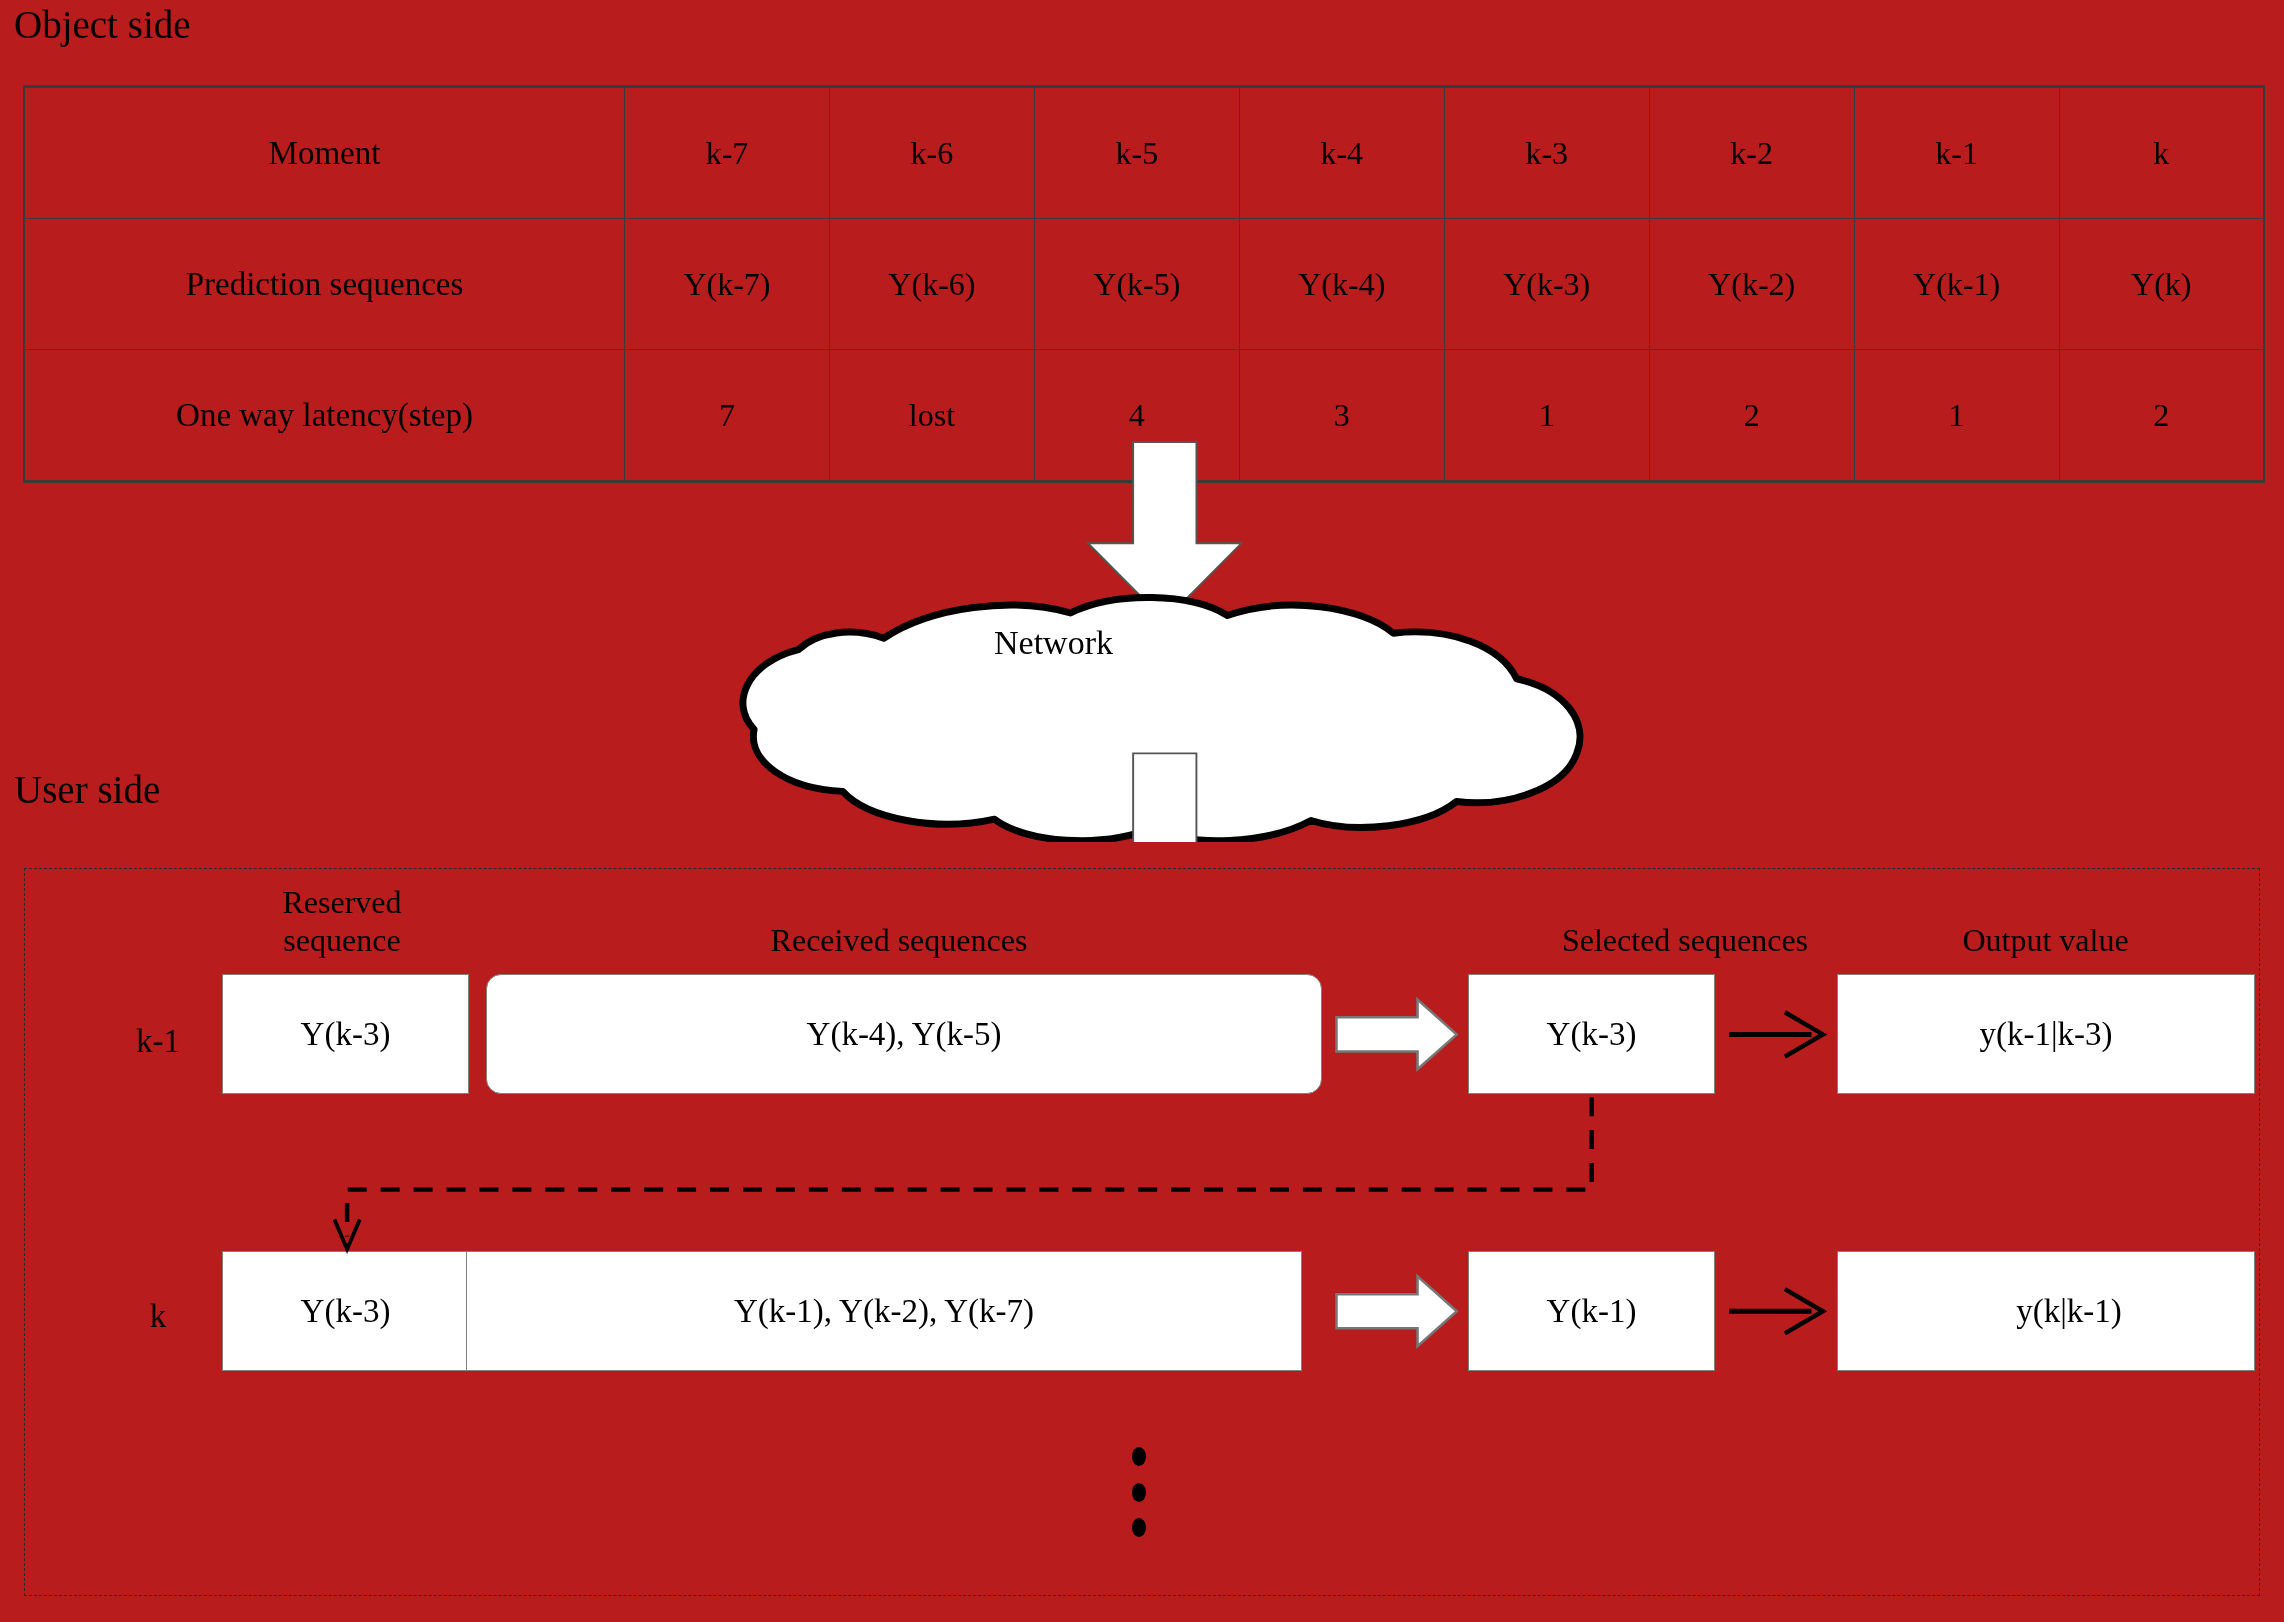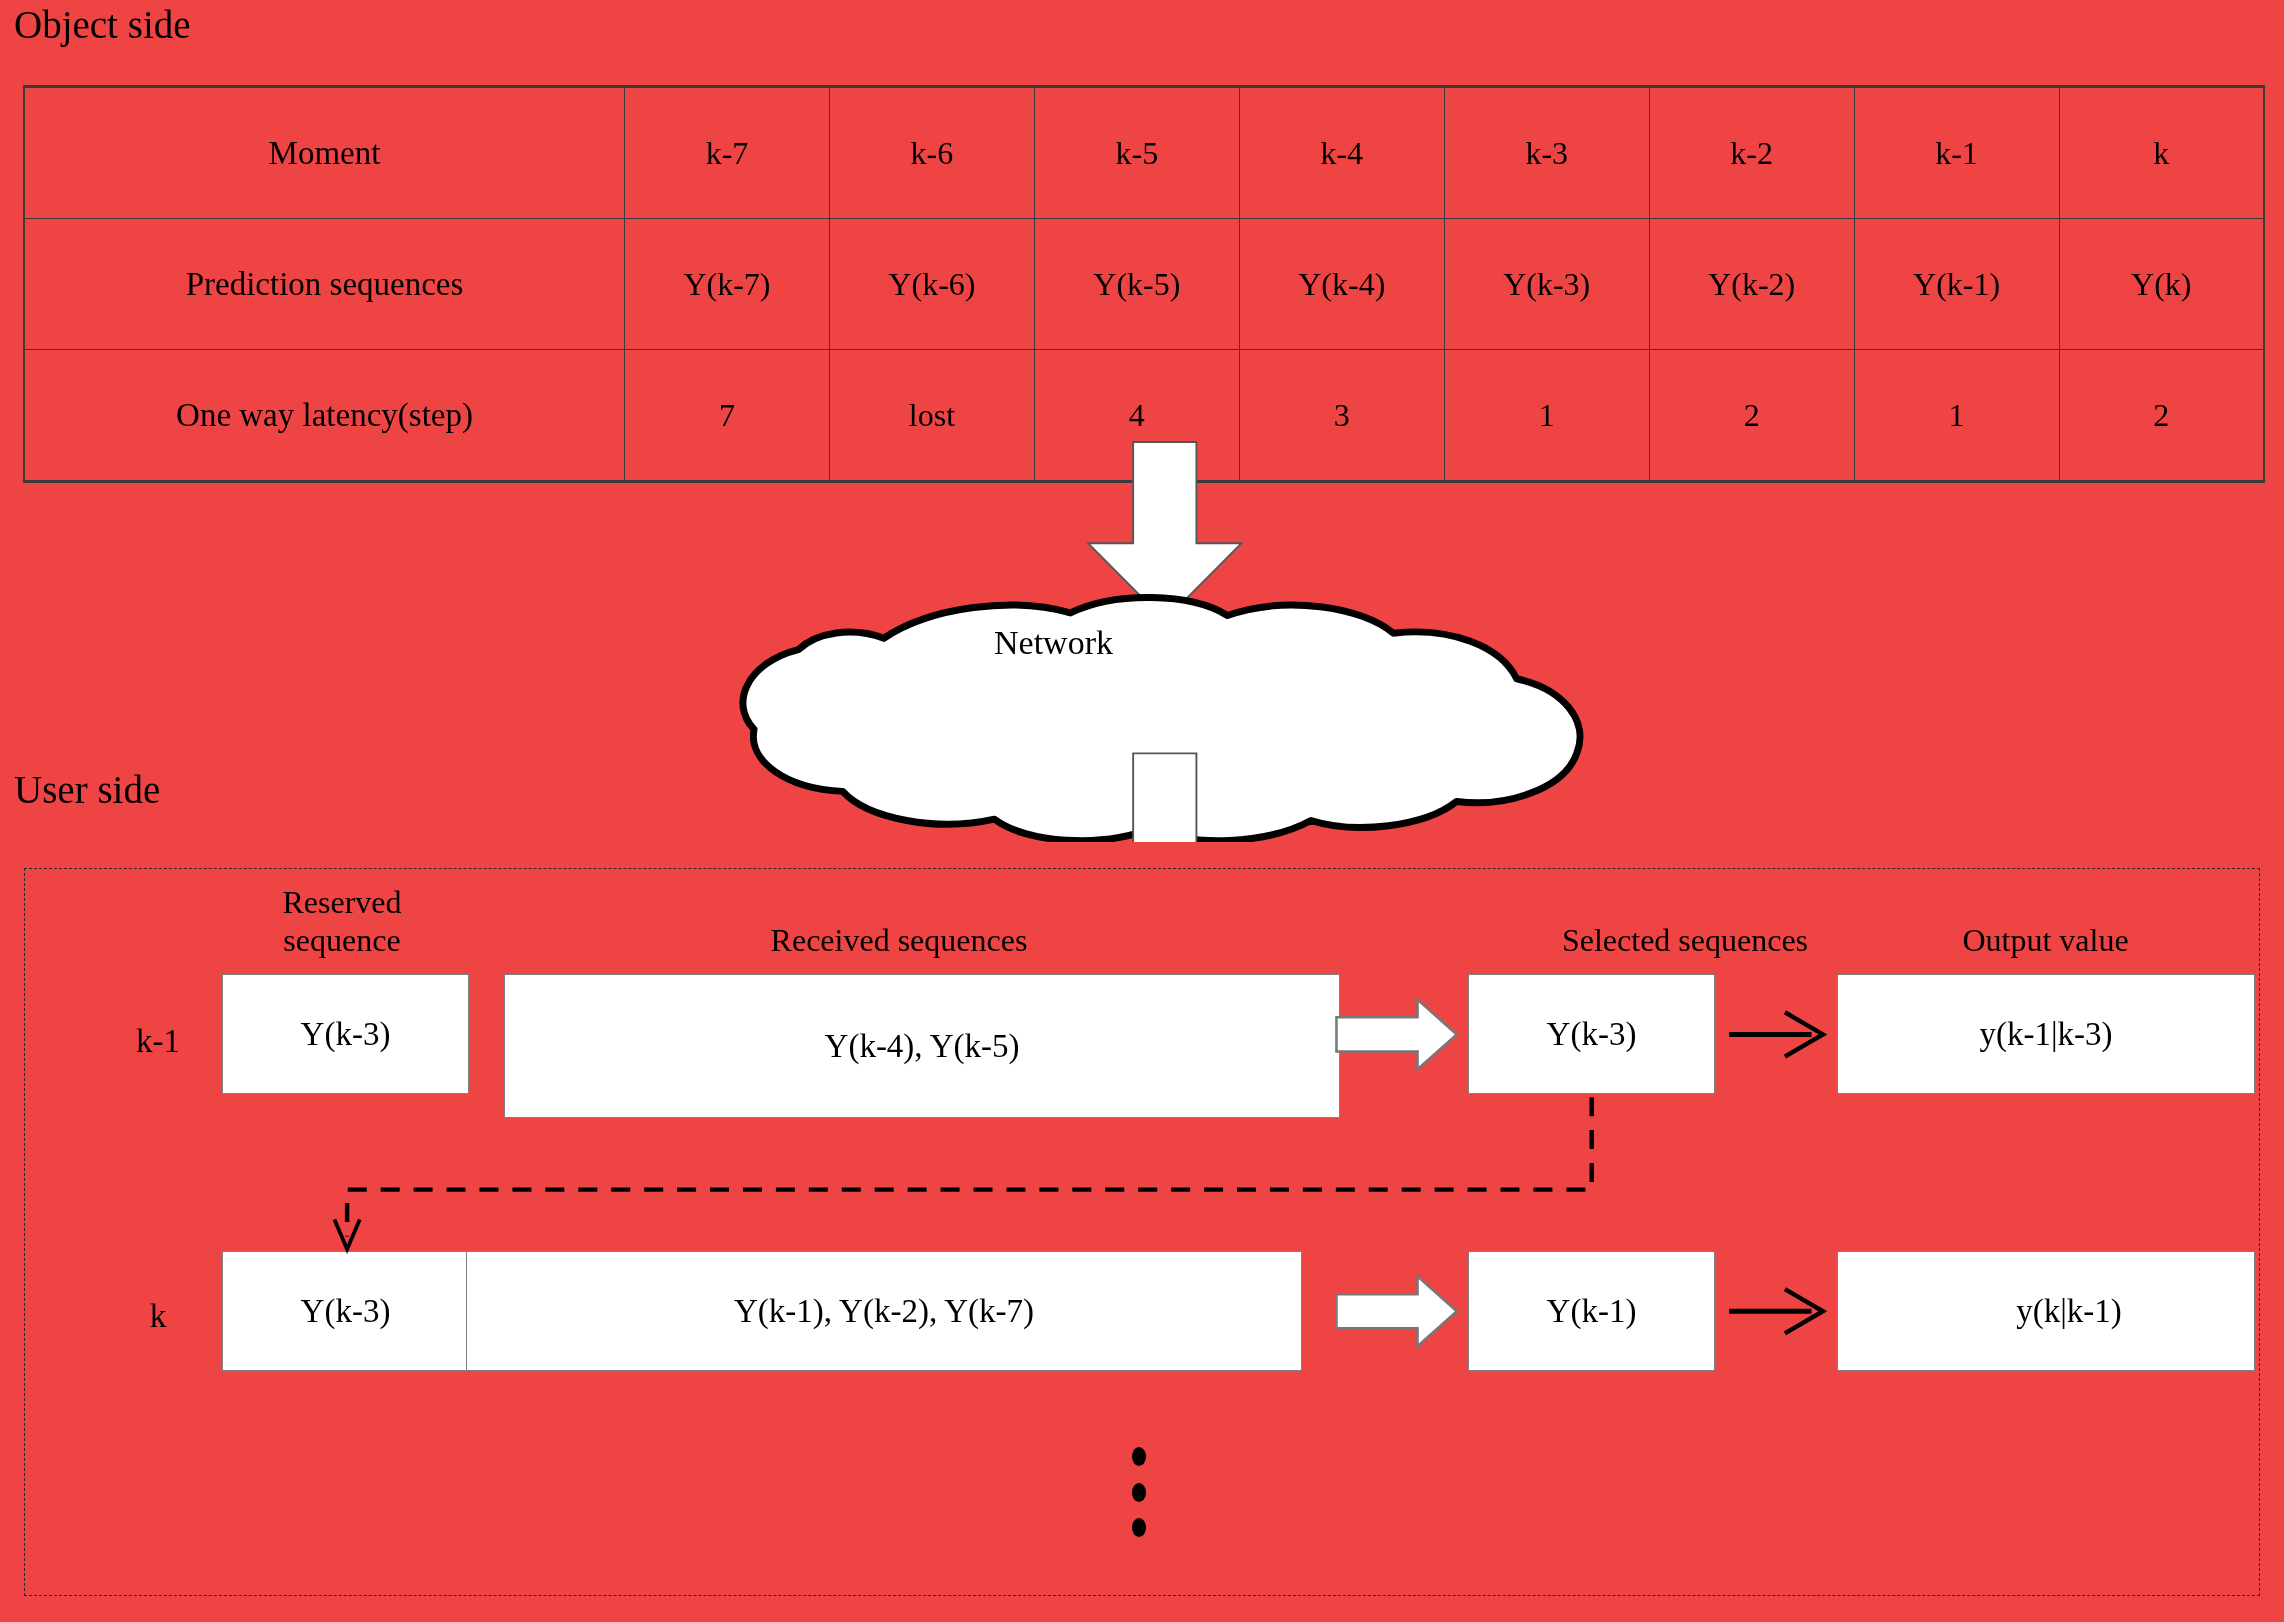--- a/index.html
+++ b/index.html
@@ -8,21 +8,21 @@
     background: #ffffff;
   }
   body {
     font-family: "Liberation Serif", "DejaVu Serif", serif;
     color: #000000;
   }
   #page {
     position: relative;
     width: 2284px;
     height: 1623px;
-    background: #ef4444;
+    background: #b91c1c;
     overflow: hidden;
   }
 
   
   .section-caption {
     position: absolute;
     font-size: 39px;
     line-height: 1;
     color: #000;
     white-space: nowrap;
@@ -111,21 +111,21 @@
     display: flex;
     align-items: center;
     justify-content: center;
     font-size: 33px;
     color: #000;
     background: #ffffff;
     white-space: nowrap;
   }
   
   #box-r0-reserved { left: 222px;  top: 974px; width: 247px;  height: 120px; }
-  #box-r0-received { left: 504px;  top: 974px; width: 836px; height: 144px; }
+  #box-r0-received { left: 486px;  top: 974px; width: 836px; height: 120px; border-radius: 15px; }
   #box-r0-selected { left: 1468px; top: 974px; width: 247px;  height: 120px; }
   #box-r0-output   { left: 1837px; top: 974px; width: 418px;  height: 120px; }
   
   #box-r1-reserved { left: 222px;  top: 1251px; width: 247px;  height: 120px; }
   #box-r1-received { left: 466px;  top: 1251px; width: 836px; height: 120px; }
   #box-r1-selected { left: 1468px; top: 1251px; width: 247px;  height: 120px; }
   #box-r1-output   { left: 1837px; top: 1251px; width: 418px;  height: 120px; padding-left: 46px; }
 
   
   #connectors {

